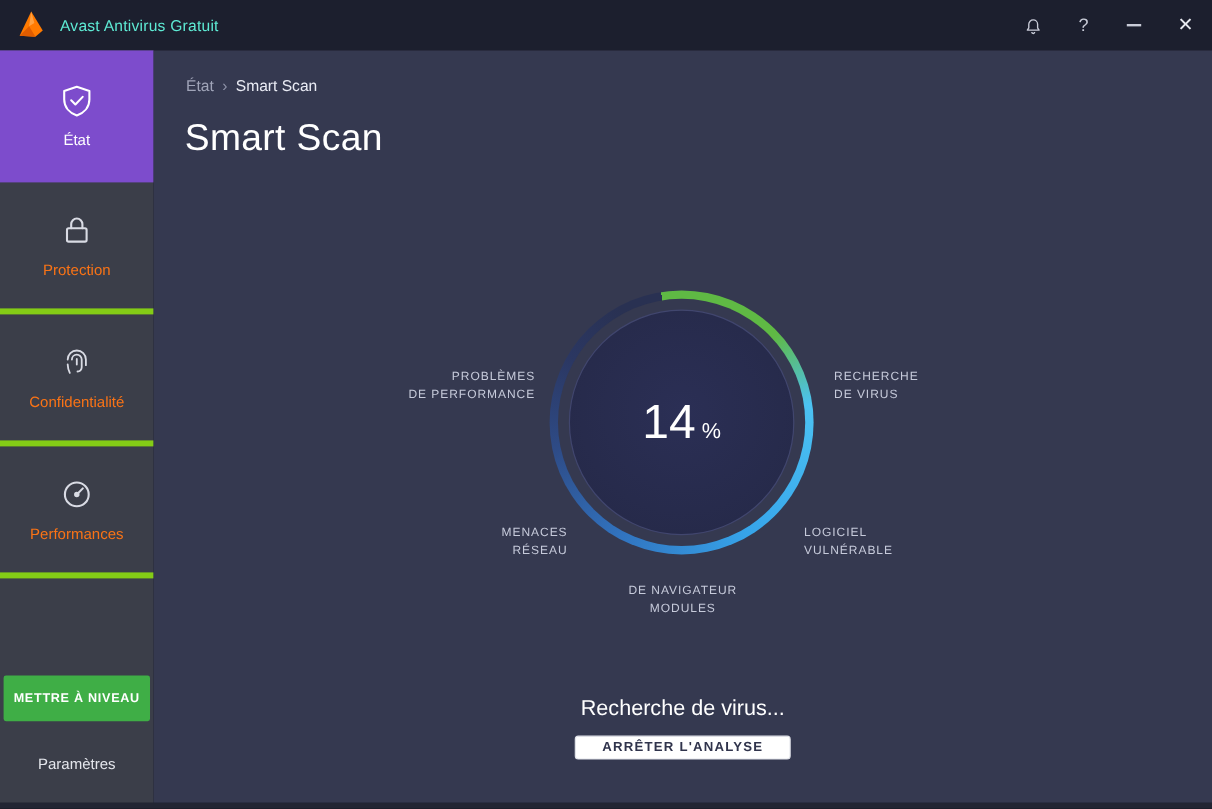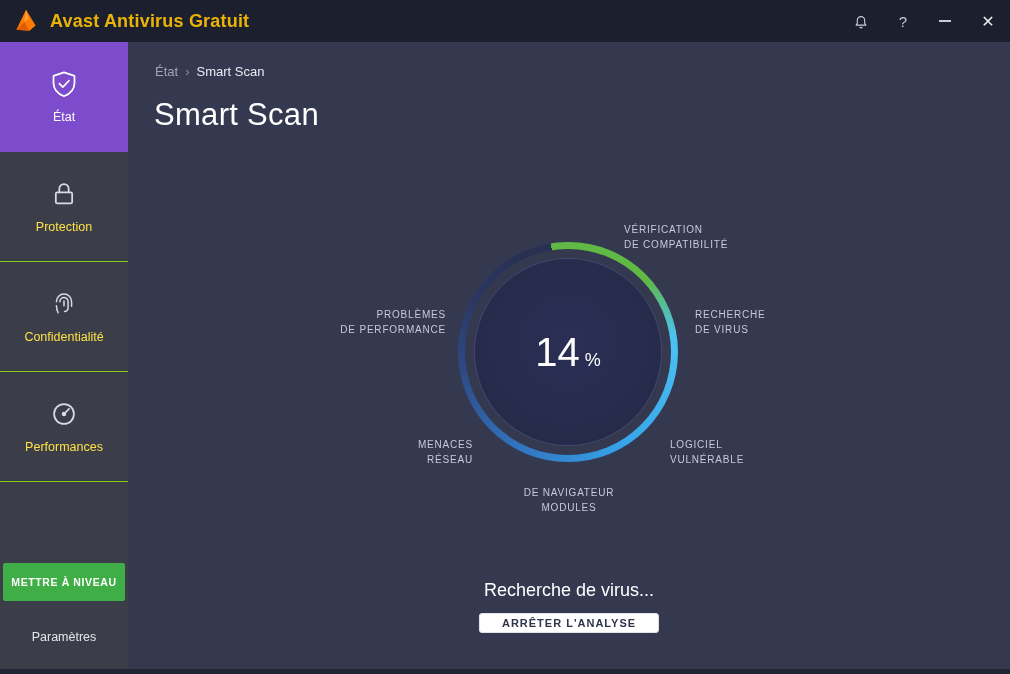--- a/index.html
+++ b/index.html
@@ -9,38 +9,38 @@
     background: #14161f;
   }
   .window { position: relative; width: 1010px; height: 674px; }
 
   
   .titlebar {
     position: absolute; top: 0; left: 0; right: 0; height: 42px;
     background: #1c1f2e; display: flex; align-items: center; padding-left: 12px;
   }
   .logo { width: 28px; height: 28px; display: block; }
-  .app-title { color: #eab308; font-size: 18px; font-weight: 700; margin-left: 10px; letter-spacing: .2px; }
+  .app-title { color: #5eead4; font-size: 13px; font-weight: 400; margin-left: 10px; letter-spacing: .2px; }
   .tb-right { margin-left: auto; display: flex; align-items: center; height: 100%; }
   .tb-btn {
     width: 42px; height: 100%; display: flex; align-items: center; justify-content: center;
     color: #c9ccd8; font-size: 15px; cursor: default;
   }
   .tb-btn.close { font-size: 16px; color: #e8eaf0; width: 44px; }
   .min-bar { width: 12px; height: 2px; background: #c9ccd8; }
 
   
   .sidebar {
     position: absolute; top: 42px; left: 0; width: 128px; bottom: 5px;
     background: #3b3e49; display: flex; flex-direction: column;
   }
   .side-item {
     height: 110px; display: flex; flex-direction: column; align-items: center;
-    justify-content: center; gap: 12px; color: #fde047; font-size: 12.5px;
-    border-bottom: 1px solid #84cc16; cursor: pointer;
+    justify-content: center; gap: 12px; color: #f97316; font-size: 12.5px;
+    border-bottom: 5px solid #84cc16; cursor: pointer;
   }
   .side-item.active { background: #7d4ccc; border-bottom: none; color: #ffffff; }
   .side-icon { width: 28px; height: 28px; display: block; }
   .side-spacer { flex: 1; }
   .upgrade-btn {
     margin: 0 3px 4px 3px; height: 38px; background: #3fae46; border: none;
     color: #ffffff; font-family: "Liberation Sans", sans-serif;
     font-size: 10.5px; font-weight: 700; letter-spacing: .6px; border-radius: 2px; cursor: pointer;
   }
   .settings-item {
@@ -181,24 +181,20 @@
 
     <div class="ring">
       <div class="disc">
         <div class="disc-inner">
           <span class="pct-num">14</span>
           <span class="pct-unit">%</span>
         </div>
       </div>
     </div>
 
-    <div class="scan-label lbl-left" style="top:180px; left:496px;">
-      <div>VÉRIFICATION</div>
-      <div>DE COMPATIBILITÉ</div>
-    </div>
     <div class="scan-label lbl-right" style="top:265px; right:564px;">
       <div>PROBLÈMES</div>
       <div>DE PERFORMANCE</div>
     </div>
     <div class="scan-label lbl-left" style="top:265px; left:567px;">
       <div>RECHERCHE</div>
       <div>DE VIRUS</div>
     </div>
     <div class="scan-label lbl-right" style="top:395px; right:537px;">
       <div>MENACES</div>

